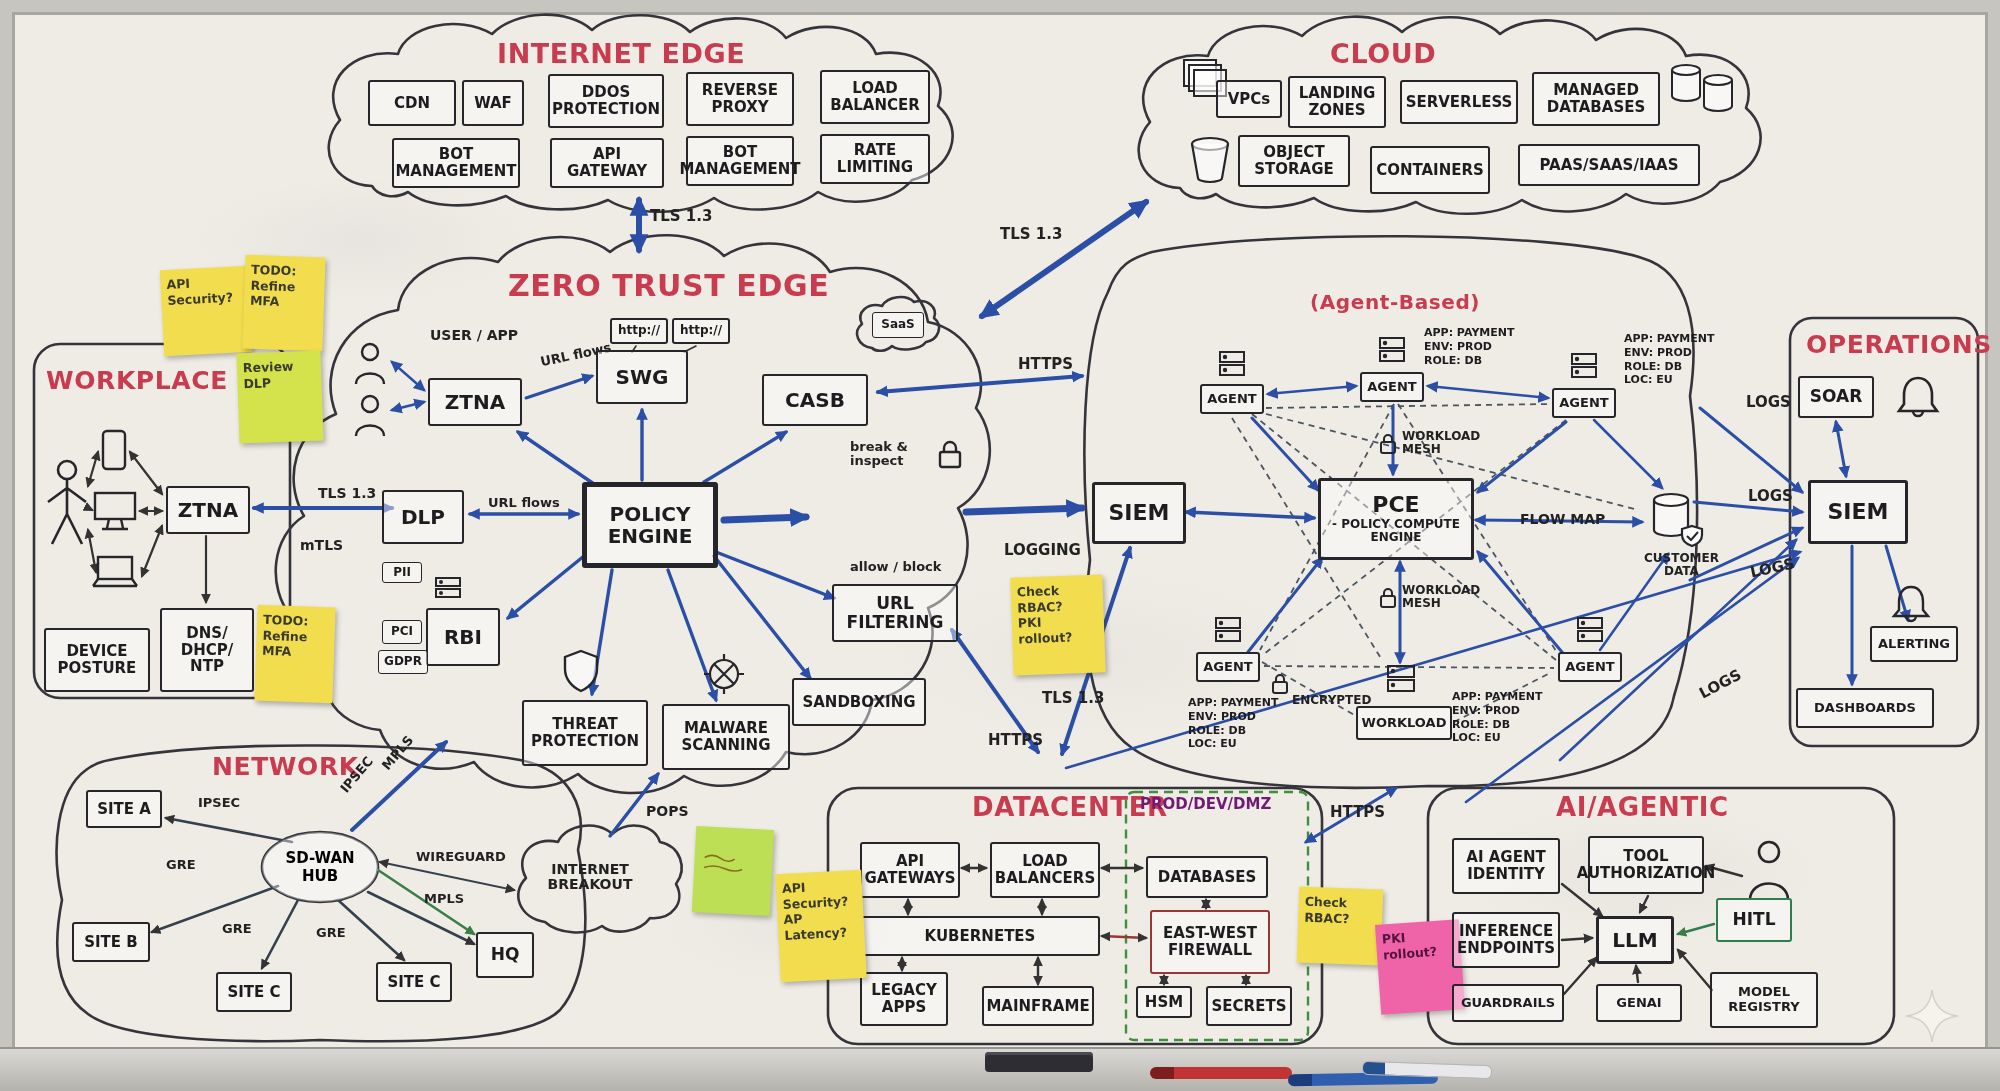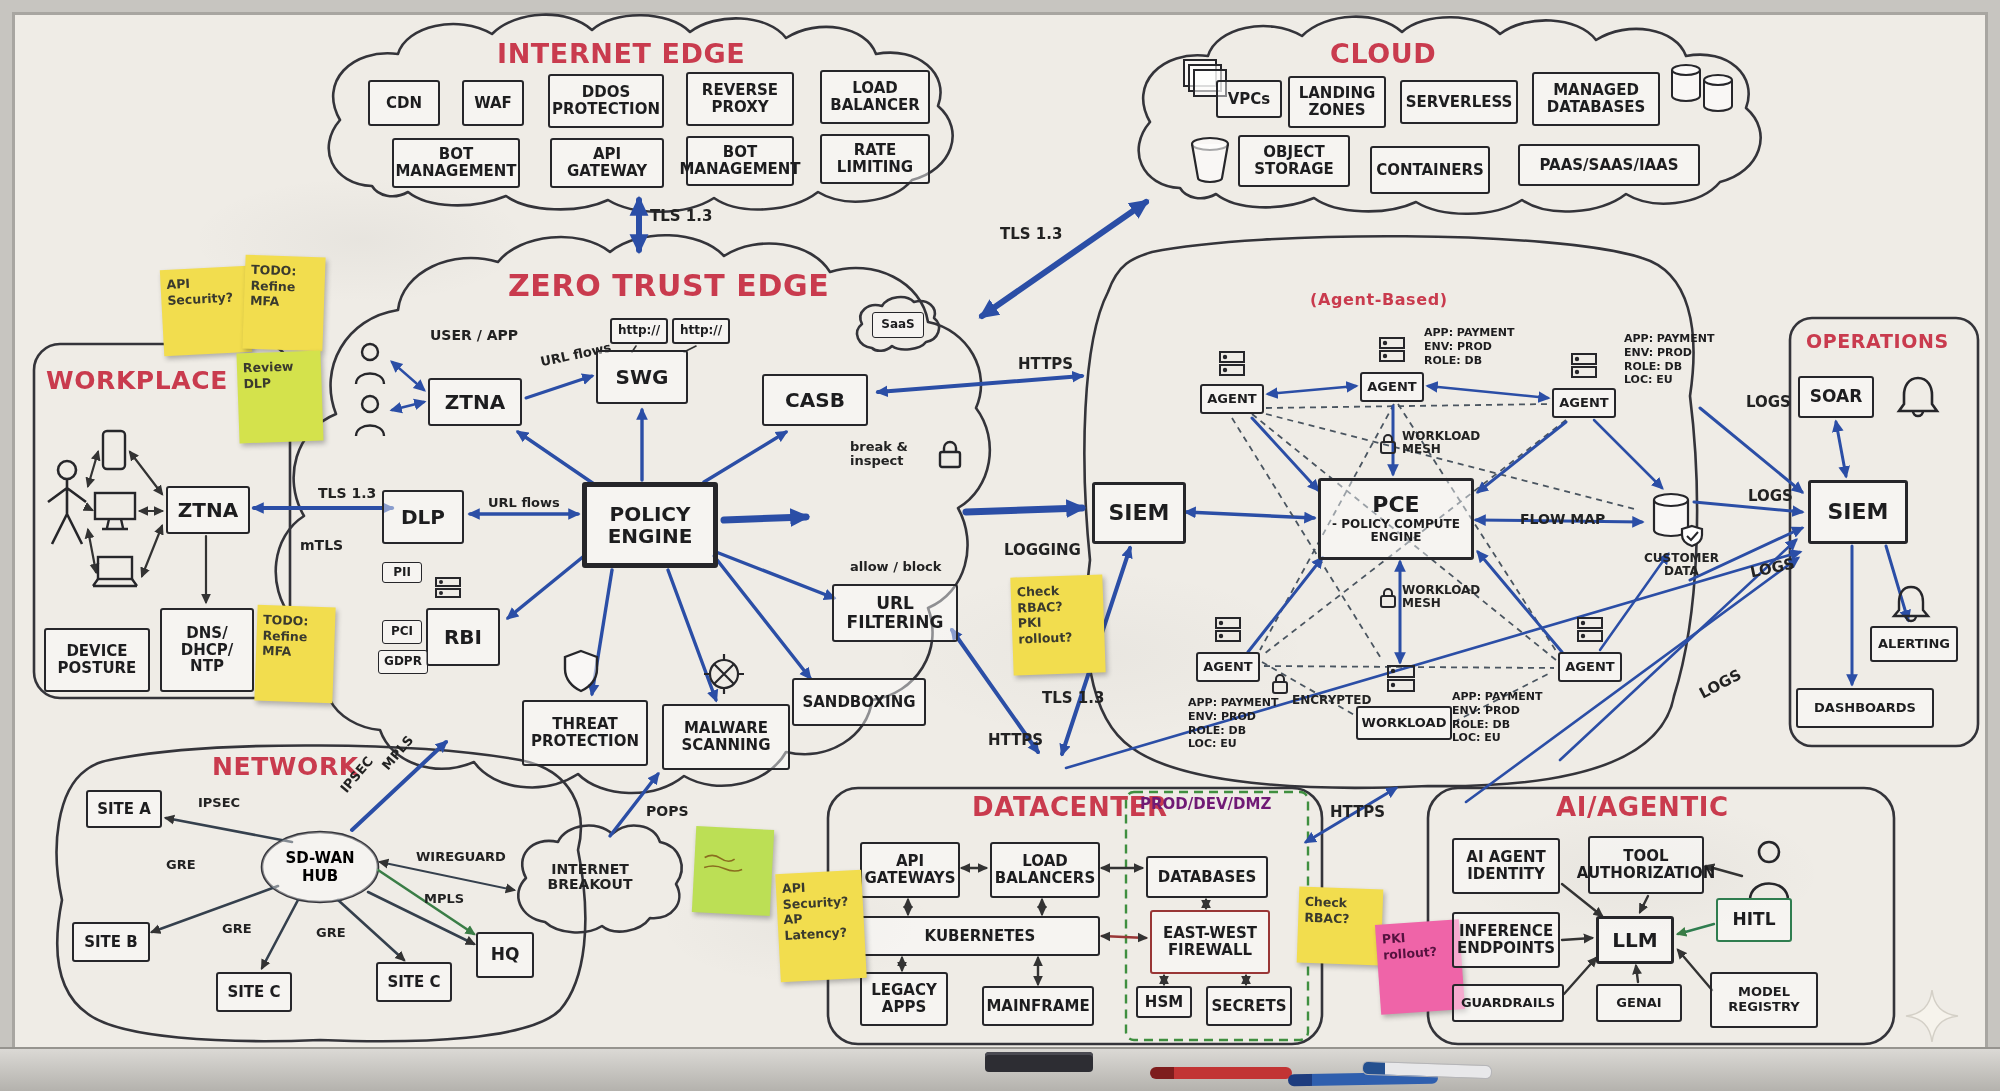--- a/index.html
+++ b/index.html
@@ -186,21 +186,21 @@
       <path d="M1562,940 L1592,938" marker-end="url(#ad)"></path>
       <path d="M1714,924 L1678,934" stroke="#2f7d4f" marker-end="url(#ag)"></path>
       <path d="M1564,994 L1596,958" marker-end="url(#ad)"></path>
       <path d="M1638,982 L1636,966" marker-end="url(#ad)"></path>
       <path d="M1712,990 L1678,950" marker-end="url(#ad)"></path>
       <path d="M1742,876 L1706,866" marker-end="url(#ad)"></path>
     </g>
   </svg>
 
   <div class="title" style="left:497px;top:38px;font-size:27px">INTERNET EDGE</div>
-  <div class="box" style="left:368px;top:80px;width:72px;height:46px">CDN</div>
+  <div class="box" style="left:368px;top:80px;width:88px;height:46px">CDN</div>
   <div class="box" style="left:462px;top:80px;width:62px;height:46px">WAF</div>
   <div class="box" style="left:548px;top:74px;width:116px;height:54px">DDOS
 PROTECTION</div>
   <div class="box" style="left:686px;top:72px;width:108px;height:54px">REVERSE
 PROXY</div>
   <div class="box" style="left:820px;top:70px;width:110px;height:54px">LOAD
 BALANCER</div>
   <div class="box" style="left:392px;top:138px;width:128px;height:50px">BOT
 MANAGEMENT</div>
   <div class="box" style="left:550px;top:138px;width:114px;height:50px">API
@@ -382,21 +382,21 @@
   <div class="lbl" style="left:1004px;top:542px;font-size:15px">LOGGING</div>
   <div class="lbl" style="left:1042px;top:690px;font-size:15px">TLS 1.3</div>
   <div class="lbl" style="left:988px;top:732px;font-size:15px">HTTPS</div>
   <div class="lbl" style="left:1330px;top:804px;font-size:15px">HTTPS</div>
 
   <div class="box b3 f22" style="left:1092px;top:482px;width:94px;height:62px">SIEM</div>
   <div class="sticky" style="left:1012px;top:576px;width:80px;height:84px;transform:rotate(-2deg)">Check
 RBAC?
 PKI rollout?</div>
 
-  <div class="title" style="left:1310px;top:290px;font-size:16px">(Agent-Based)</div>
+  <div class="title" style="left:1310px;top:290px;font-size:20px">(Agent-Based)</div>
 
   <svg class="icon" style="left:1218px;top:350px" width="28" height="28">
       <g fill="none" stroke="#26262a" stroke-width="2">
         <rect x="2" y="2" width="24" height="10"></rect>
         <rect x="2" y="15" width="24" height="10"></rect>
         <circle cx="7" cy="7" r="1.2" fill="#26262a"></circle>
         <circle cx="7" cy="20" r="1.2" fill="#26262a"></circle>
       </g>
     </svg>
   <div class="box f13" style="left:1200px;top:384px;width:64px;height:30px">AGENT</div>
@@ -502,21 +502,21 @@
         <circle cx="7" cy="7" r="1.2" fill="#26262a"></circle>
         <circle cx="7" cy="20" r="1.2" fill="#26262a"></circle>
       </g>
     </svg>
   <div class="box f13" style="left:1558px;top:652px;width:64px;height:30px">AGENT</div>
   <div class="meta" style="left:1452px;top:690px">APP: PAYMENT
 ENV: PROD
 ROLE: DB
 LOC: EU</div>
 
-  <div class="title" style="left:1806px;top:330px;font-size:19px">OPERATIONS</div>
+  <div class="title" style="left:1806px;top:330px;font-size:25px">OPERATIONS</div>
   <div class="box f17" style="left:1798px;top:376px;width:76px;height:42px">SOAR</div>
   <svg class="icon" style="left:1892px;top:370px" width="52" height="54">
     <g fill="none" stroke="#26262a" stroke-width="2.6">
         <path d="M26,8 C16,8 12,17 12,25 L12,34 L7,41 L45,41 L40,34 L40,25 C40,17 36,8 26,8 Z"></path>
         <path d="M21,41 a5,5 0 0 0 10,0"></path>
       </g>
     </svg>
   <div class="box b3 f22" style="left:1808px;top:480px;width:100px;height:64px">SIEM</div>
   <svg class="icon" style="left:1888px;top:580px" width="46" height="48">
     <g fill="none" stroke="#26262a" stroke-width="2.4">

